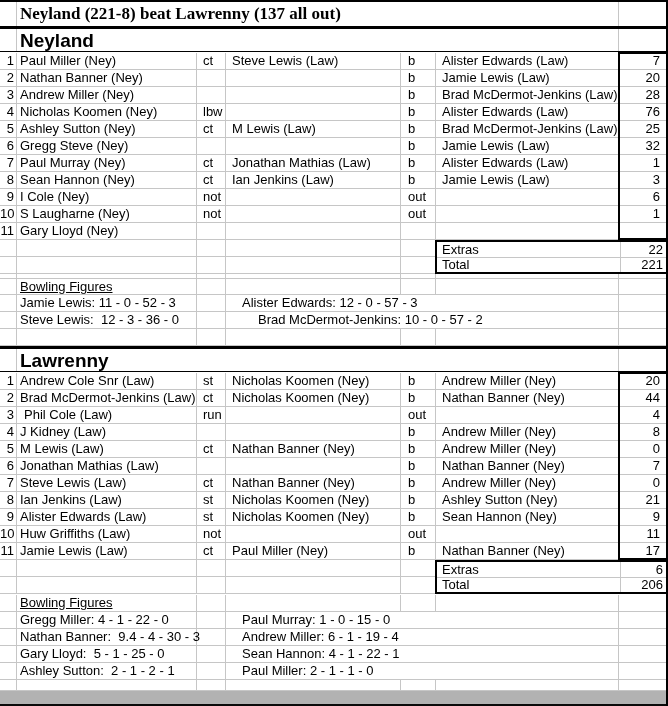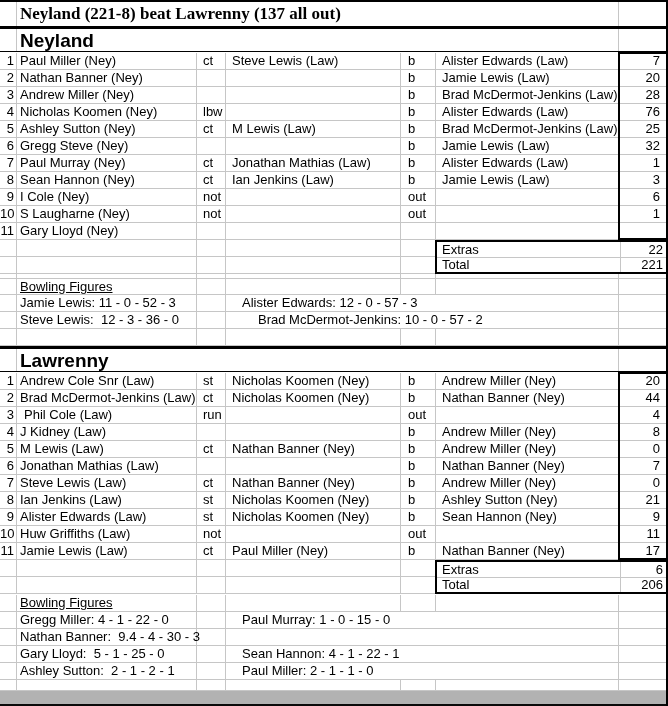--- a/index.html
+++ b/index.html
@@ -458,20 +458,21 @@
         <div class="vline" style="left: 618px;"></div>
         <span class="cell" style="left: 20px;">Gregg Miller: 4 - 1 - 22 - 0</span>
         <span class="cell" style="left: 242px;">Paul Murray: 1 - 0 - 15 - 0</span>
       </div>
       <div class="row" style="top: 627px; height: 17px; line-height: 16px;">
         <div class="vline" style="left: 16px;"></div>
         <div class="vline" style="left: 196px;"></div>
         <div class="vline" style="left: 225px;"></div>
         <div class="vline" style="left: 618px;"></div>
         <span class="cell" style="left: 20px;">Nathan Banner:  9.4 - 4 - 30 - 3</span>
+        <span class="cell" style="left: 242px;">Andrew Miller: 6 - 1 - 19 - 4</span>
       </div>
       <div class="row" style="top: 644px; height: 17px; line-height: 16px;">
         <div class="vline" style="left: 16px;"></div>
         <div class="vline" style="left: 196px;"></div>
         <div class="vline" style="left: 225px;"></div>
         <div class="vline" style="left: 618px;"></div>
         <span class="cell" style="left: 20px;">Gary Lloyd:  5 - 1 - 25 - 0</span>
         <span class="cell" style="left: 242px;">Sean Hannon: 4 - 1 - 22 - 1</span>
       </div>
       <div class="row" style="top: 661px; height: 17px; line-height: 16px;">

